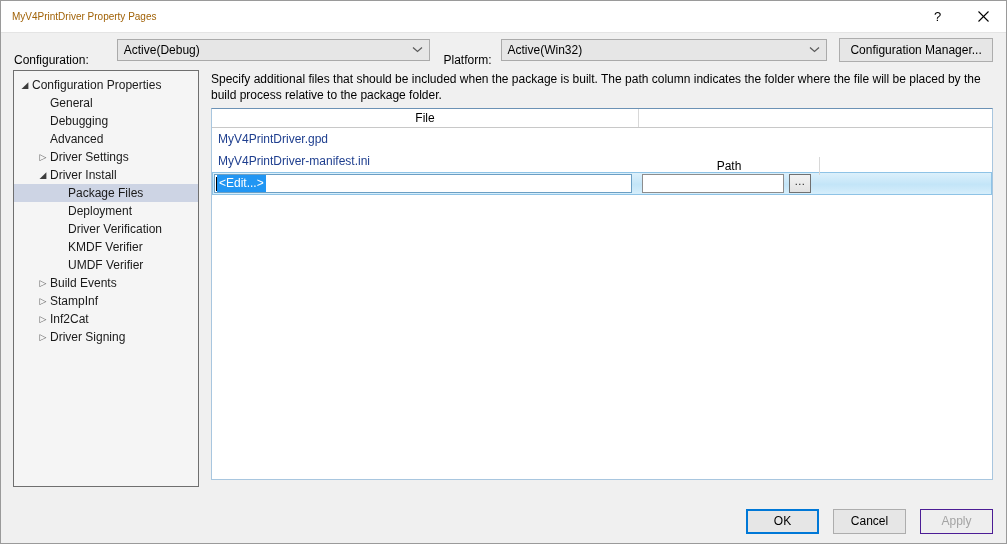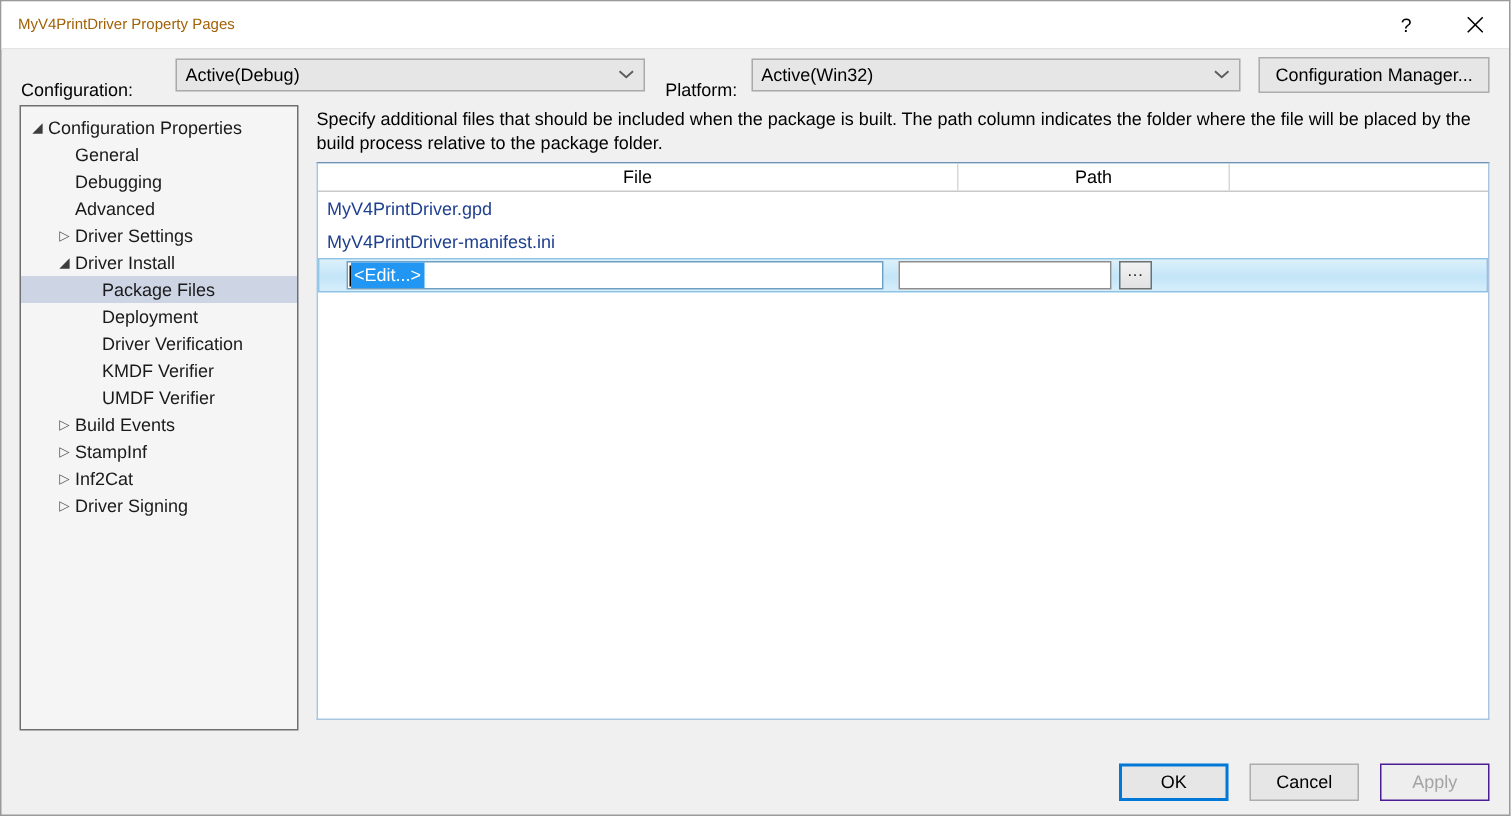--- a/index.html
+++ b/index.html
@@ -178,21 +178,21 @@
     font-size: 12px;
     color: #000;
     display: flex;
     align-items: center;
     justify-content: center;
     box-sizing: border-box;
     border-right: 1px solid #d8d8d8;
     height: 100%;
   }
   .gh-file { width: 427px; }
-  .gh-path { width: 181px; }
+  .gh-path { width: 181px; margin-top: 48px; }
   .gh-rest { flex: 1 1 auto; border-right: none; }
   .grow {
     height: 22px;
     display: flex;
     align-items: center;
     box-sizing: border-box;
   }
   .gcell-file {
     width: 427px;
     box-sizing: border-box;
@@ -215,28 +215,28 @@
   .editrow {
     height: 23px;
     display: flex;
     align-items: center;
     box-sizing: border-box;
     border: 1px solid #8ec3e6;
     background: linear-gradient(to bottom, #dcf0fb 0%, #c3e5f8 55%, #d6eefb 100%);
     padding: 0 1px;
   }
   .edit-file {
-    width: 358px;
+    width: 418px;
     height: 19px;
     box-sizing: border-box;
     border: 1px solid #6c9fc4;
     background: #ffffff;
     display: flex;
     align-items: center;
-    margin-left: 17px;
+    margin-left: 0;
     position: relative;
   }
   .caret {
     width: 1px;
     height: 14px;
     background: #000;
     margin-left: 1px;
     flex: 0 0 auto;
   }
   .edit-sel {

